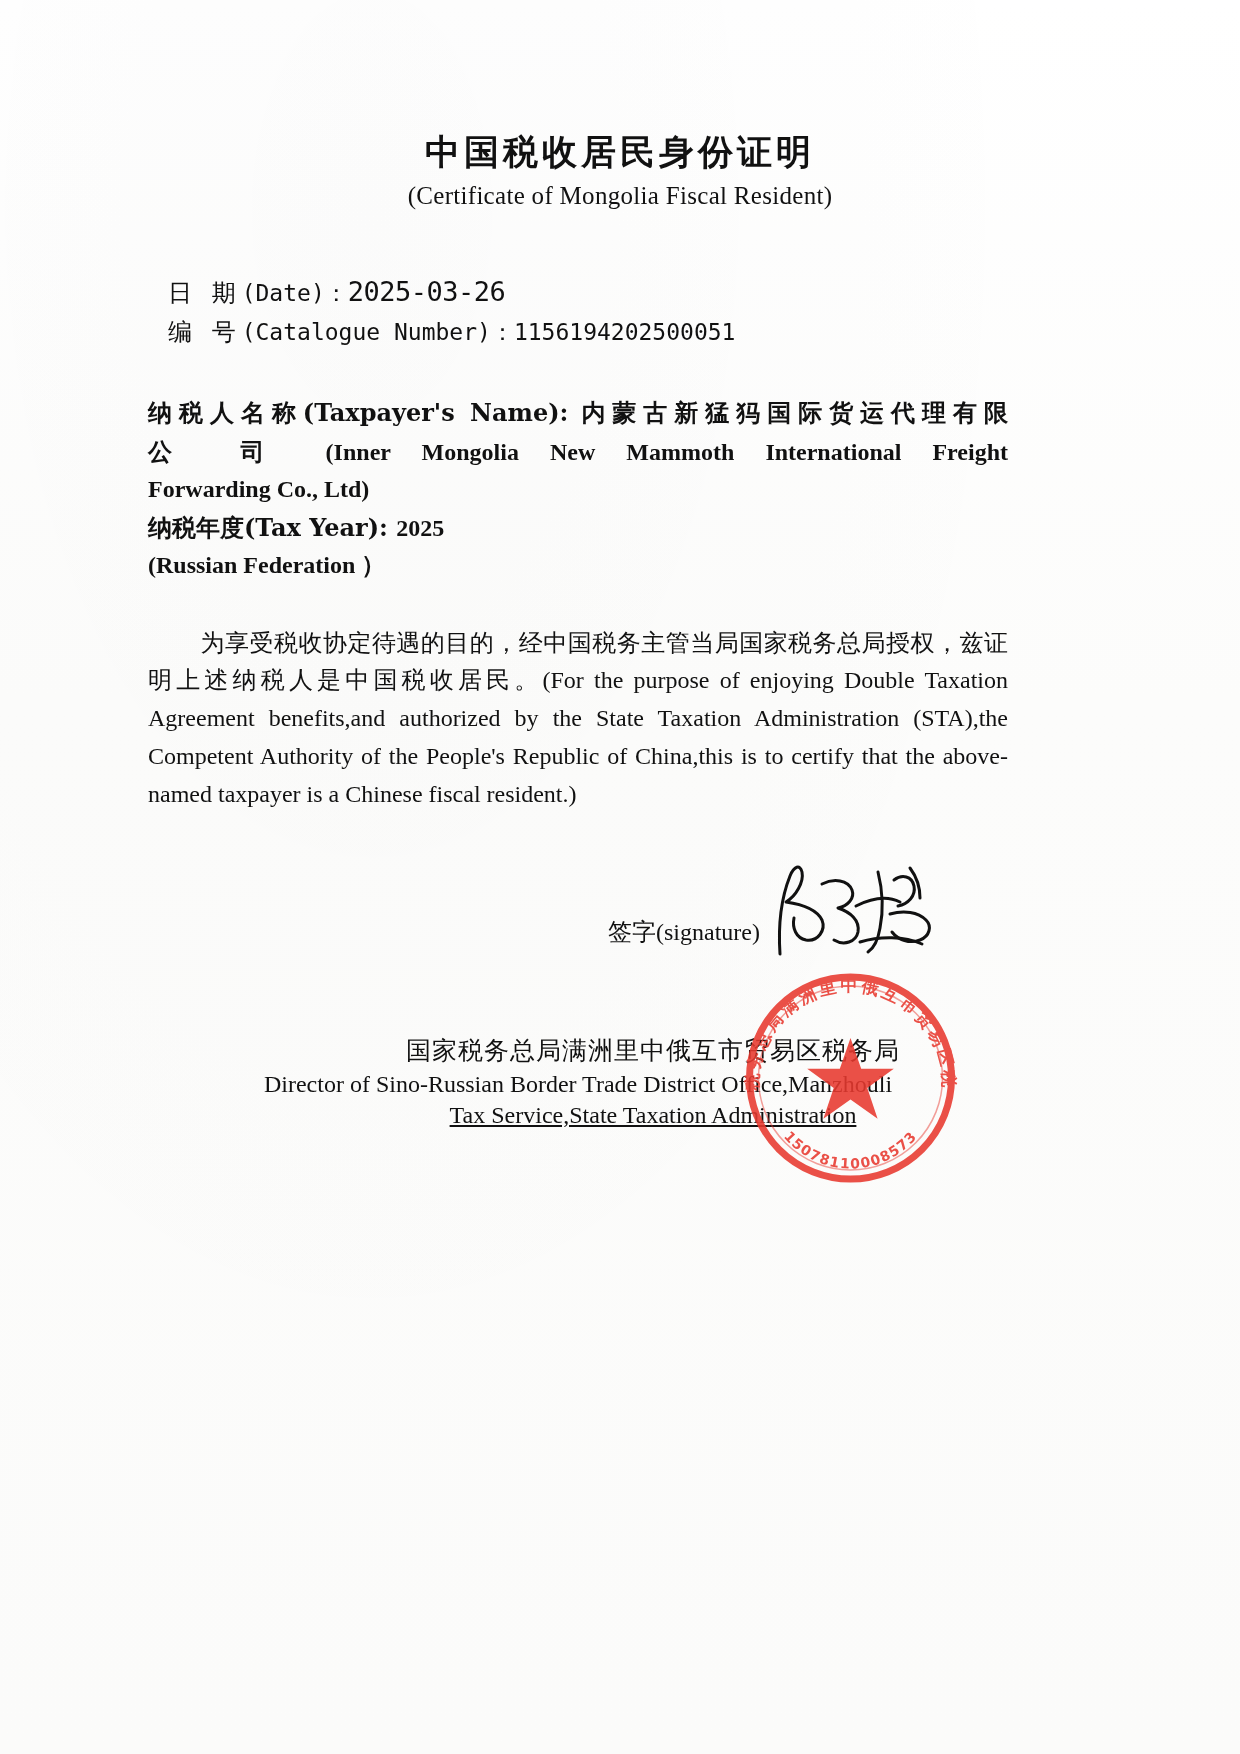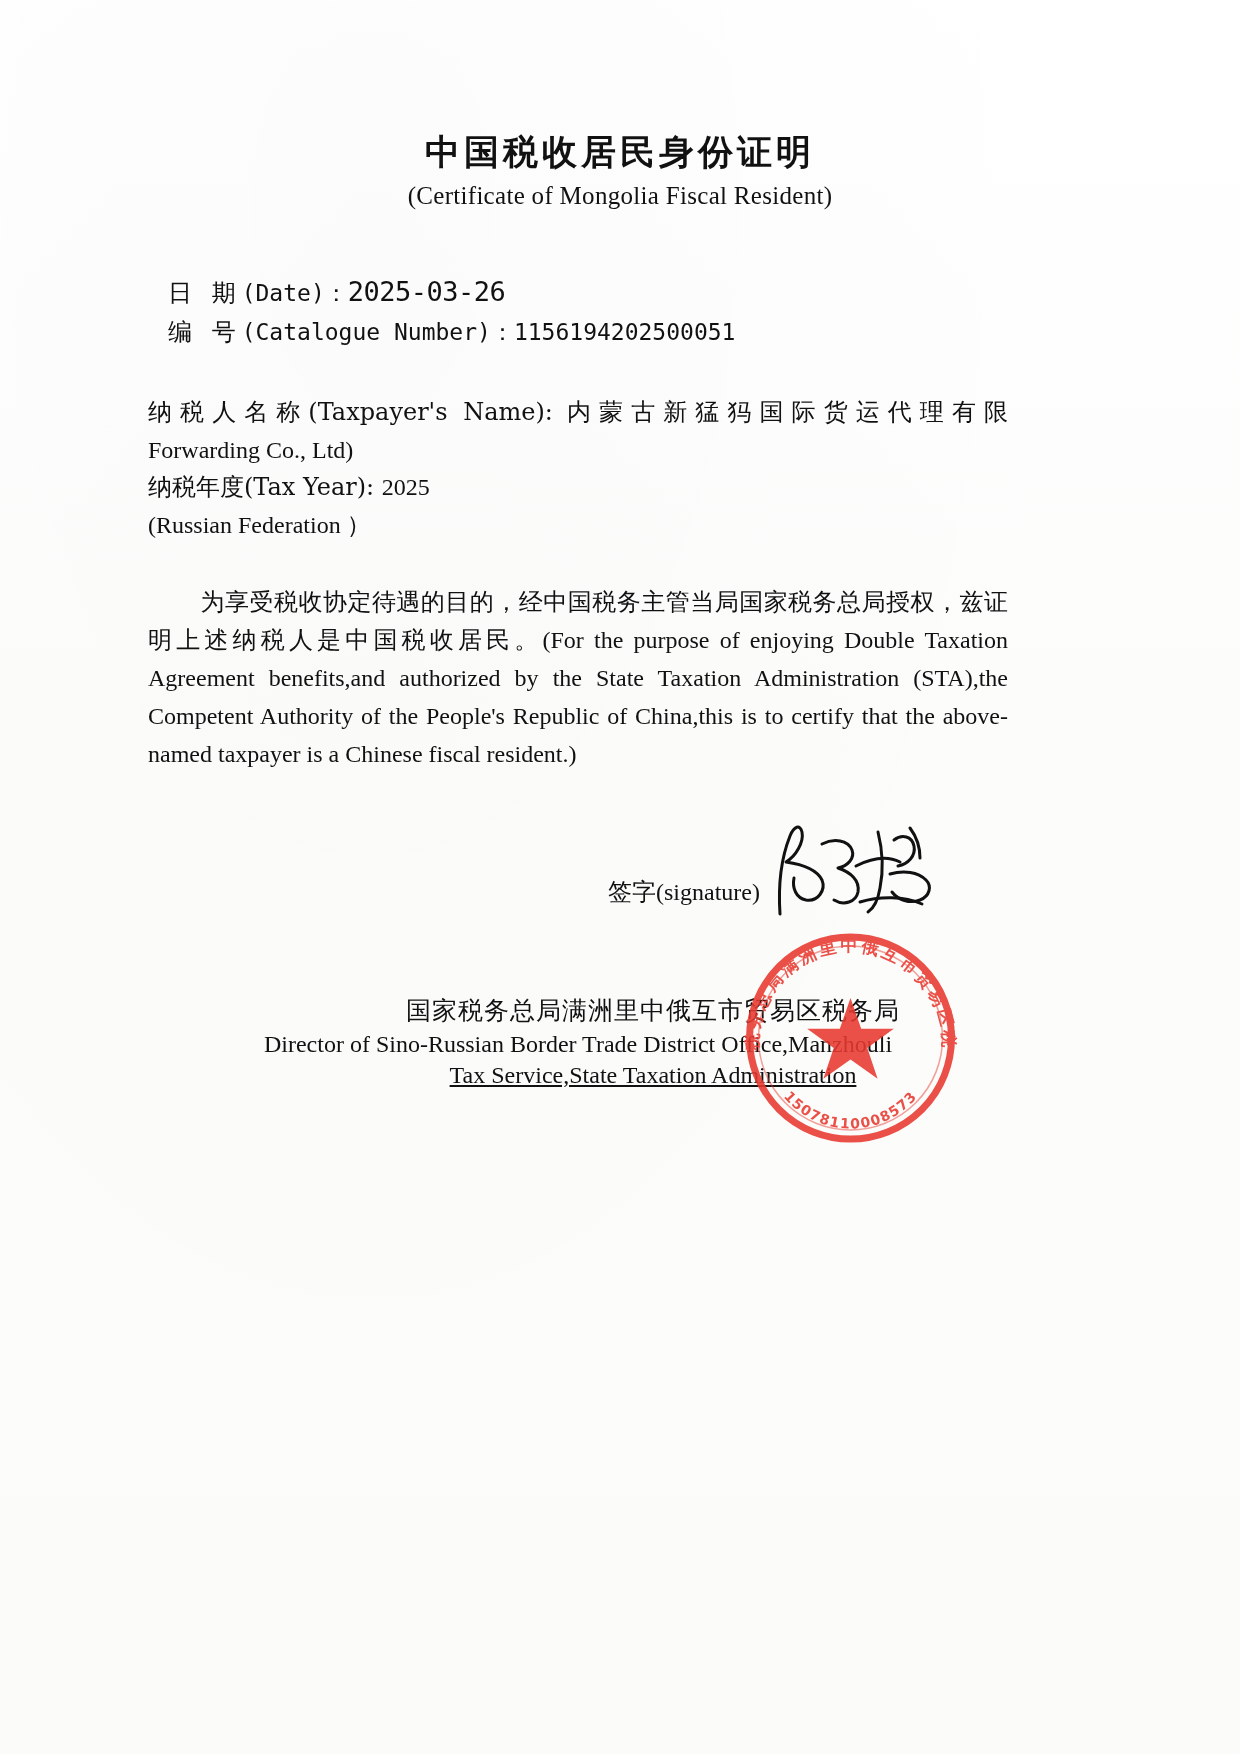--- a/index.html
+++ b/index.html
@@ -82,20 +82,21 @@
   .meta-row.catalogue .value {
     font-size: 23px;
     letter-spacing: 0;
   }
 
   
   .fields {
     margin-top: 42px;
     margin-left: 8px;
     width: 860px;
+    font-weight: bold;
   }
   .field-line {
     font-size: 24px;
     line-height: 1.56;
     color: #111;
   }
   .field-line.justify {
     text-align: justify;
     text-align-last: justify;
   }
@@ -213,20 +214,24 @@
       </div>
     </div>
 
     <div class="fields">
 
       <div class="field-line justify">
         <span class="cn">纳税人名称(Taxpayer's Name):</span>
         <span class="cn">内蒙古新猛犸国际货运代理有限</span>
       </div>
 
+      <div class="field-line justify">
+        <span class="cn-spread">公 司</span>
+        <span class="en">(Inner Mongolia New Mammoth International Freight</span>
+      </div>
 
       <div class="field-line">
         <span class="en">Forwarding Co., Ltd)</span>
       </div>
 
       <div class="field-line">
         <span class="cn">纳税年度(Tax Year): </span><span class="en">2025</span>
       </div>
 
 

